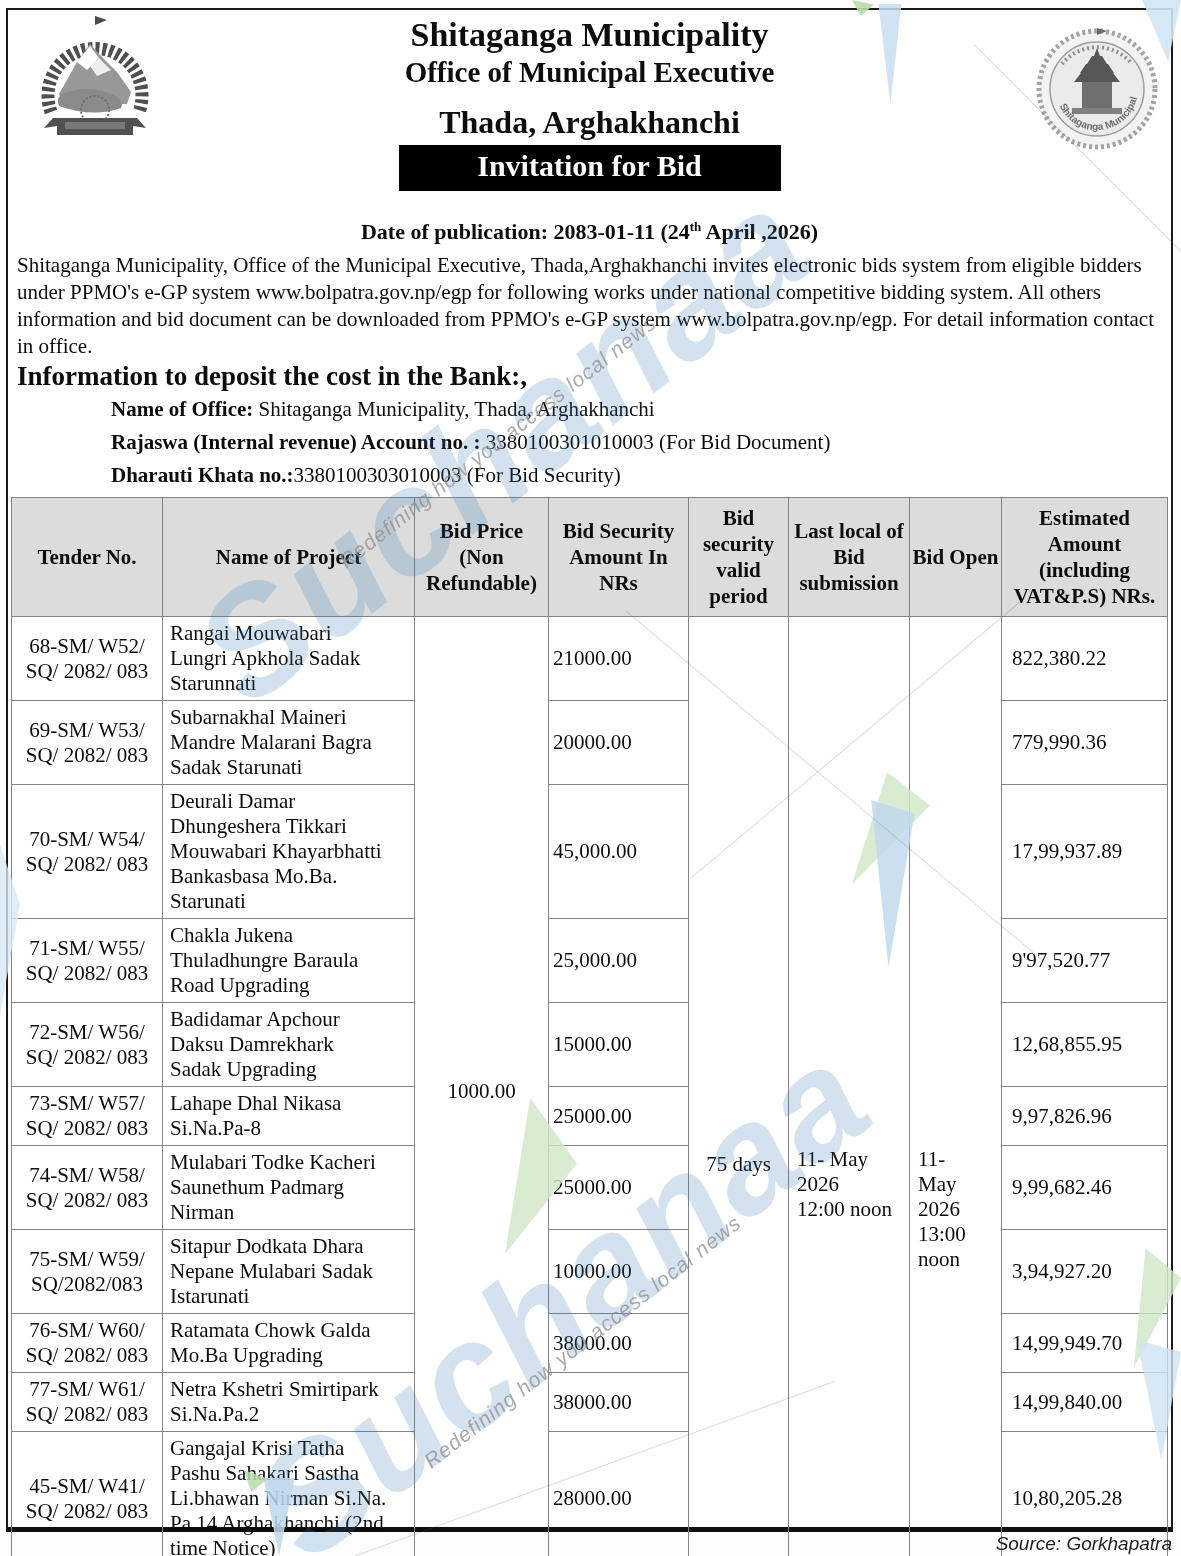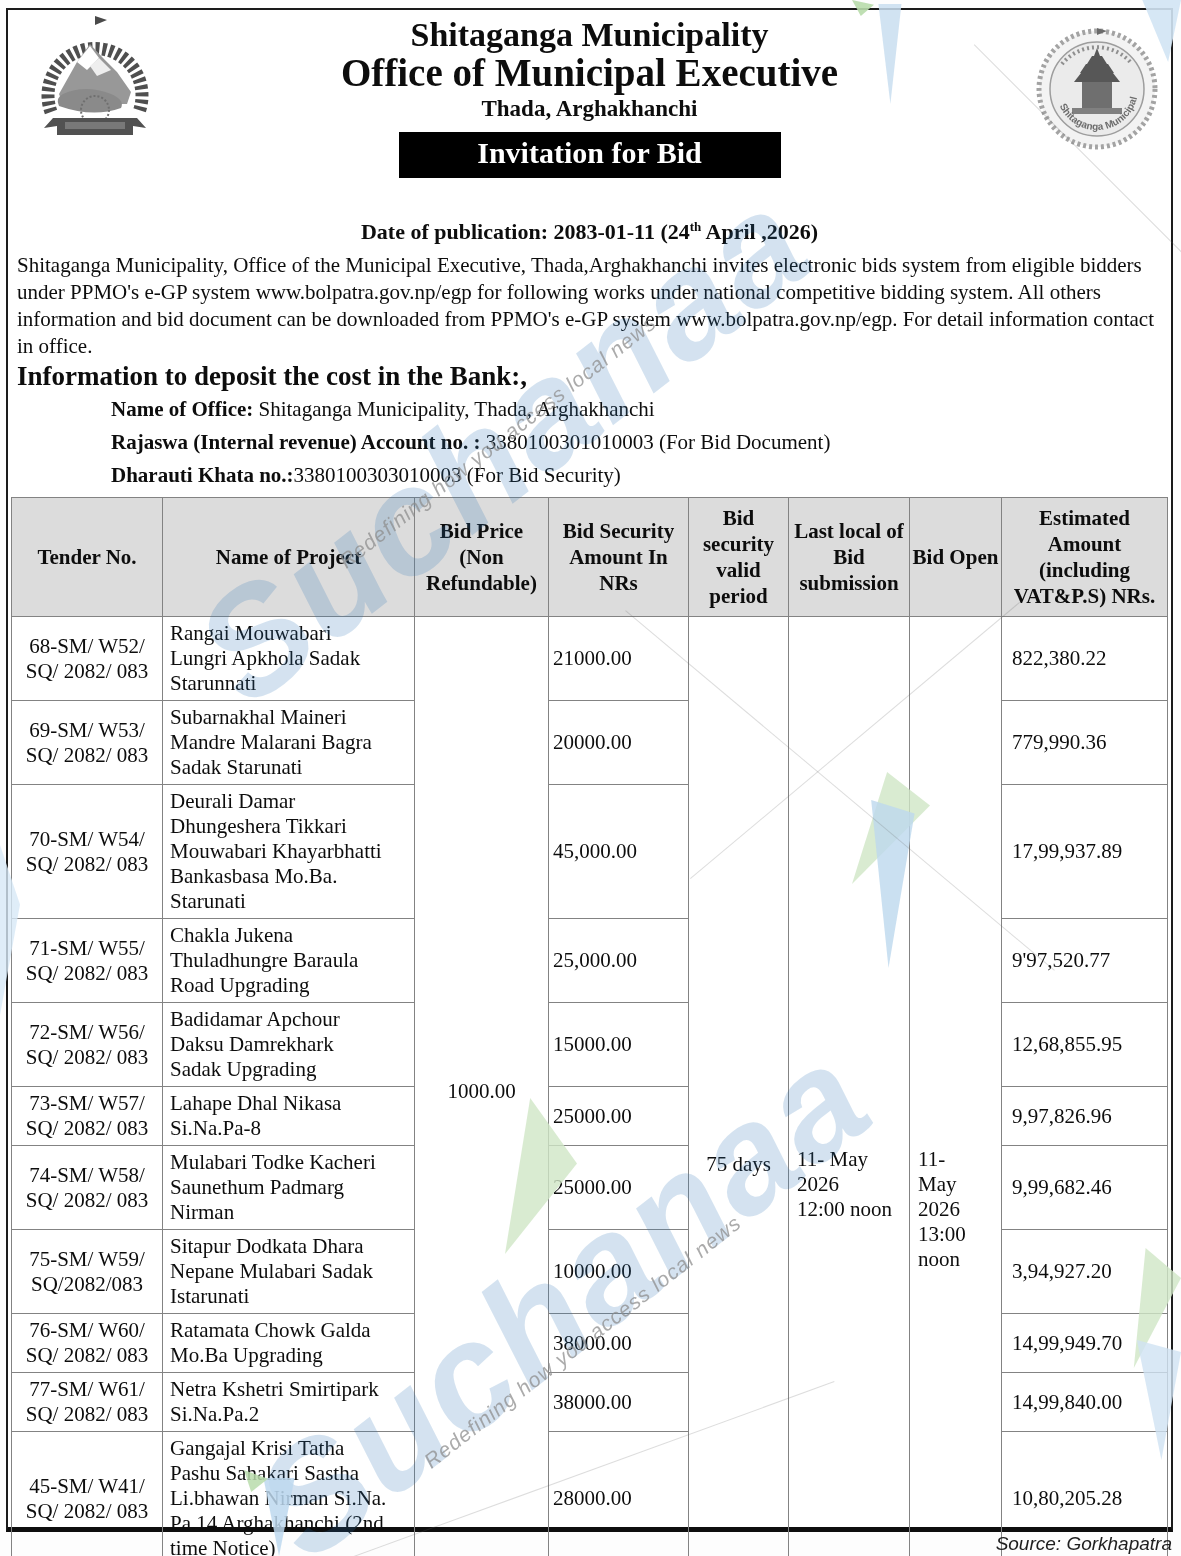--- a/index.html
+++ b/index.html
@@ -12,22 +12,22 @@
     position:absolute; left:6px; top:8px; width:1167px; height:1524px;
     border:2px solid #1b1b1b; border-bottom:5px solid #0e0e0e;
     background:#fff; box-sizing:border-box; padding:4px 3px 0 3px;
   }
   
   .header { position:relative; height:196px; }
   .logo-left  { position:absolute; left:24px; top:0; }
   .logo-right { position:absolute; right:6px; top:12px; }
   .titles { text-align:center; padding-top:2px; }
   .t1 { font-size:34px; font-weight:bold; line-height:38px; }
-  .t2 { font-size:39px; font-weight:bold; line-height:33px; margin-top:2px; }
-  .t3 { font-size:23px; font-weight:bold; line-height:28px; margin-top:6px; }
+  .t2 { font-size:29px; font-weight:bold; line-height:33px; margin-top:2px; }
+  .t3 { font-size:32px; font-weight:bold; line-height:28px; margin-top:19px; }
   .banner {
     width:382px; margin:9px auto 0; background:#000; color:#fff;
     text-align:center; font-size:30px; font-weight:bold; padding:4px 0 8px;
   }
   .dateline { text-align:center; font-weight:bold; font-size:22px; margin-top:9px;font-family:Liberation Serif, serif; }
   .dateline sup { font-size:13px; }
   
   .para { font-size:21px; line-height:27px; margin:7px 8px 0 6px; }
   .info-head { font-weight:bold; font-size:27px; line-height:26px; margin:3px 6px 0; }
   .bank-line { font-size:21px; line-height:26px; margin:7px 6px 0 100px; }

